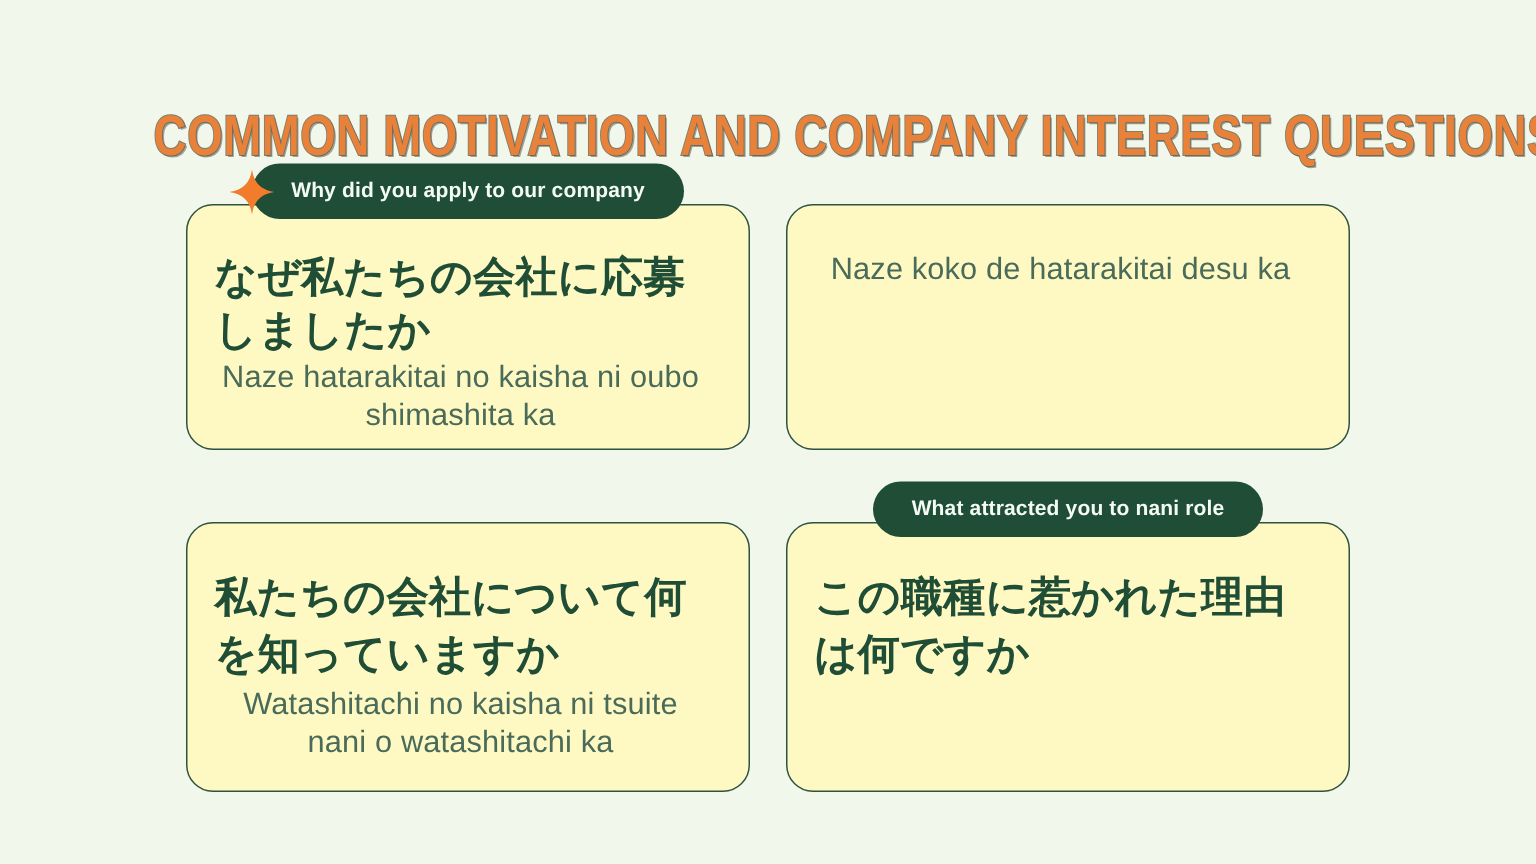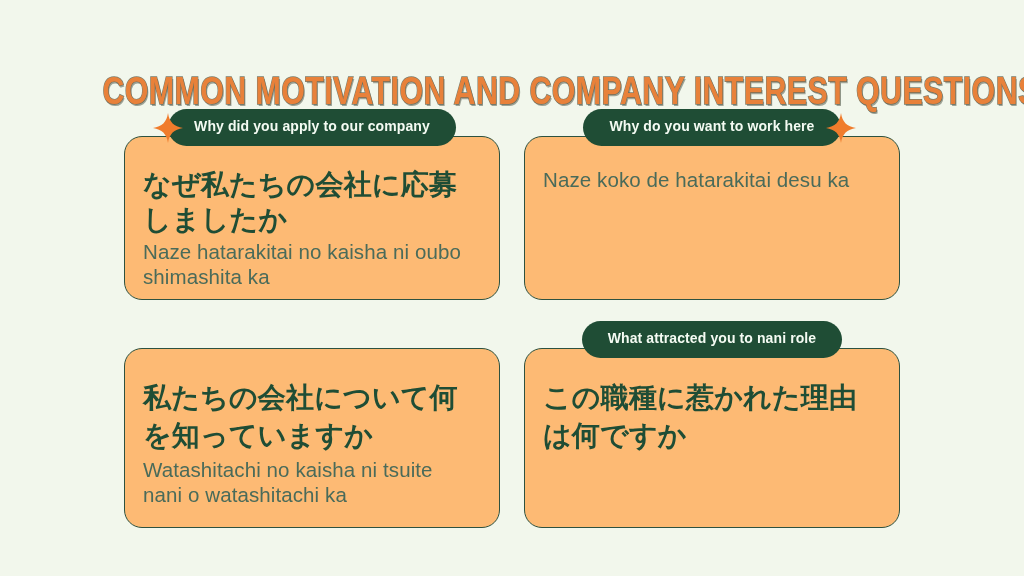--- a/index.html
+++ b/index.html
@@ -54,21 +54,21 @@
     display: grid;
     grid-template-columns: 376px 376px;
     grid-template-rows: 164px 180px;
     column-gap: 24px;
     row-gap: 48px;
   }
 
   .qcard {
     position: relative;
     box-sizing: border-box;
-    background: #fdba74;
+    background: #fef9c3;
     border: 1.6px solid #2d5240;
     border-radius: 18px;
     padding: 30px 28px 14px 18px;
   }
 
   
   .pill-wrap {
     position: absolute;
     left: 0;
     right: 0;
@@ -118,20 +118,21 @@
     letter-spacing: 0.2px;
     word-break: break-all;
   }
   .romaji {
     margin: 0;
     color: #4a6b5a;
     font-weight: 400;
     font-size: 20.5px;
     line-height: 25px;
     letter-spacing: 0.1px;
+    text-align: center;
   }
 
   
   .cards > .qcard:nth-child(3) .jp,
   .cards > .qcard:nth-child(4) .jp { line-height: 38px; }
 </style>
 </head>
 <body>
 
 <div class="slide">
@@ -149,30 +150,20 @@
             </svg>
           </span>
           <span>Why did you apply to our company</span>
         </div>
       </div>
       <p class="jp">なぜ私たちの会社に応募しましたか</p>
       <p class="romaji">Naze hatarakitai no kaisha ni oubo shimashita ka</p>
     </div>
 
     <div class="qcard">
-      <div class="pill-wrap">
-        <div class="pill">
-          <span class="sparkle right">
-            <svg viewBox="0 0 32 32" width="30" height="30" aria-hidden="true">
-              <path d="M16 0 C17.4 9.6 22.4 14.6 32 16 C22.4 17.4 17.4 22.4 16 32 C14.6 22.4 9.6 17.4 0 16 C9.6 14.6 14.6 9.6 16 0 Z" fill="#f07c2c"></path>
-            </svg>
-          </span>
-          <span>Why do you want to work here</span>
-        </div>
-      </div>
       <p class="romaji">Naze koko de hatarakitai desu ka</p>
     </div>
 
     <div class="qcard">
       <p class="jp">私たちの会社について何を知っていますか</p>
       <p class="romaji">Watashitachi no kaisha ni tsuite nani o watashitachi ka</p>
     </div>
 
     <div class="qcard">
       <div class="pill-wrap">

